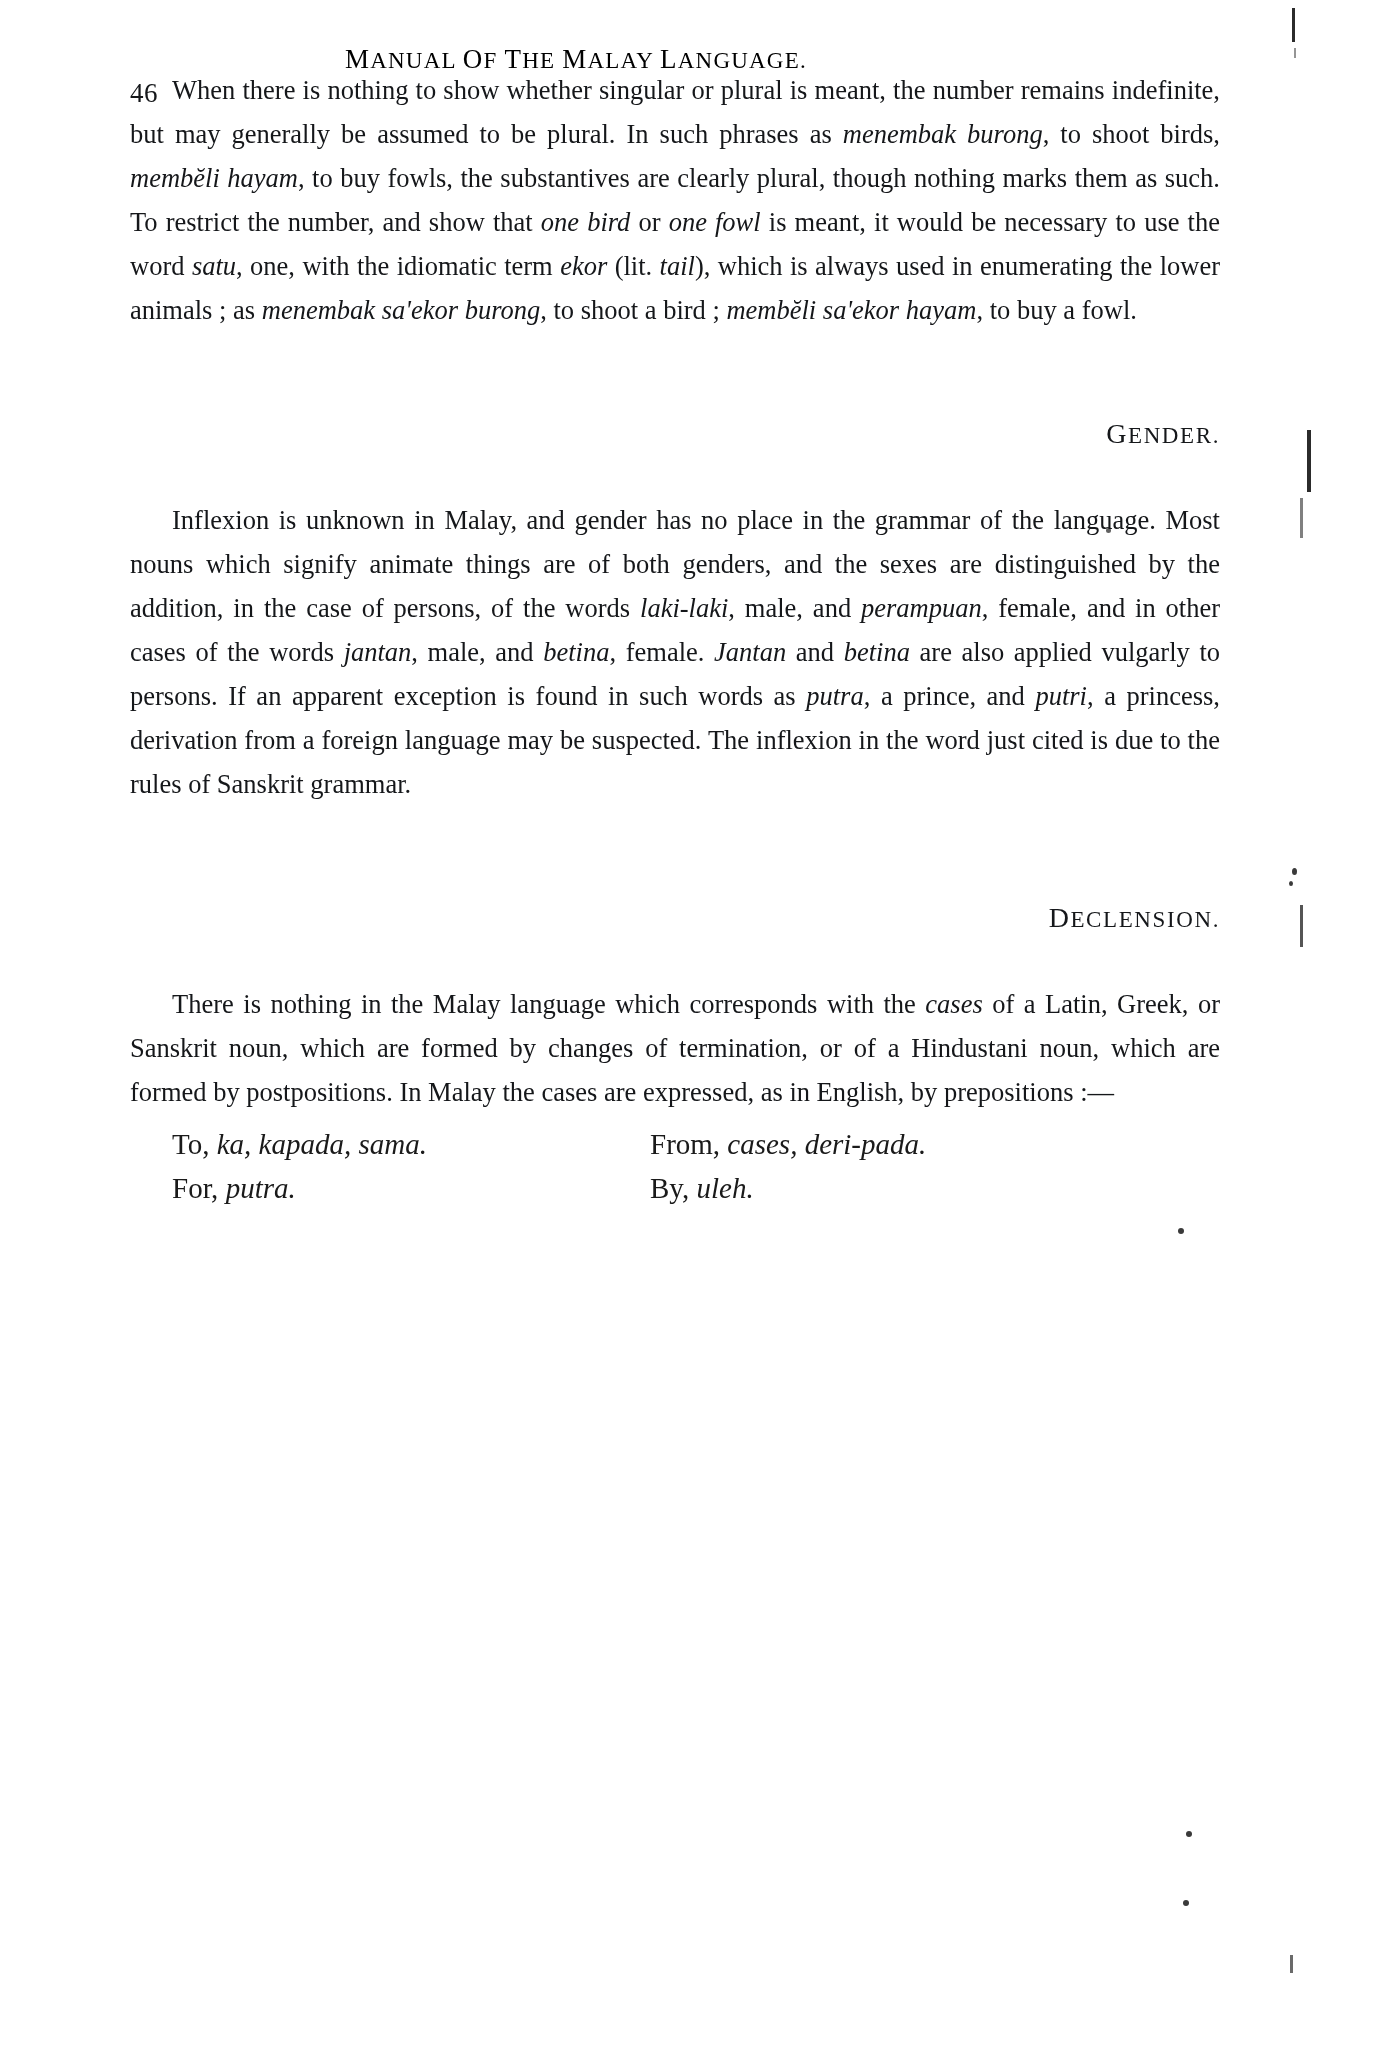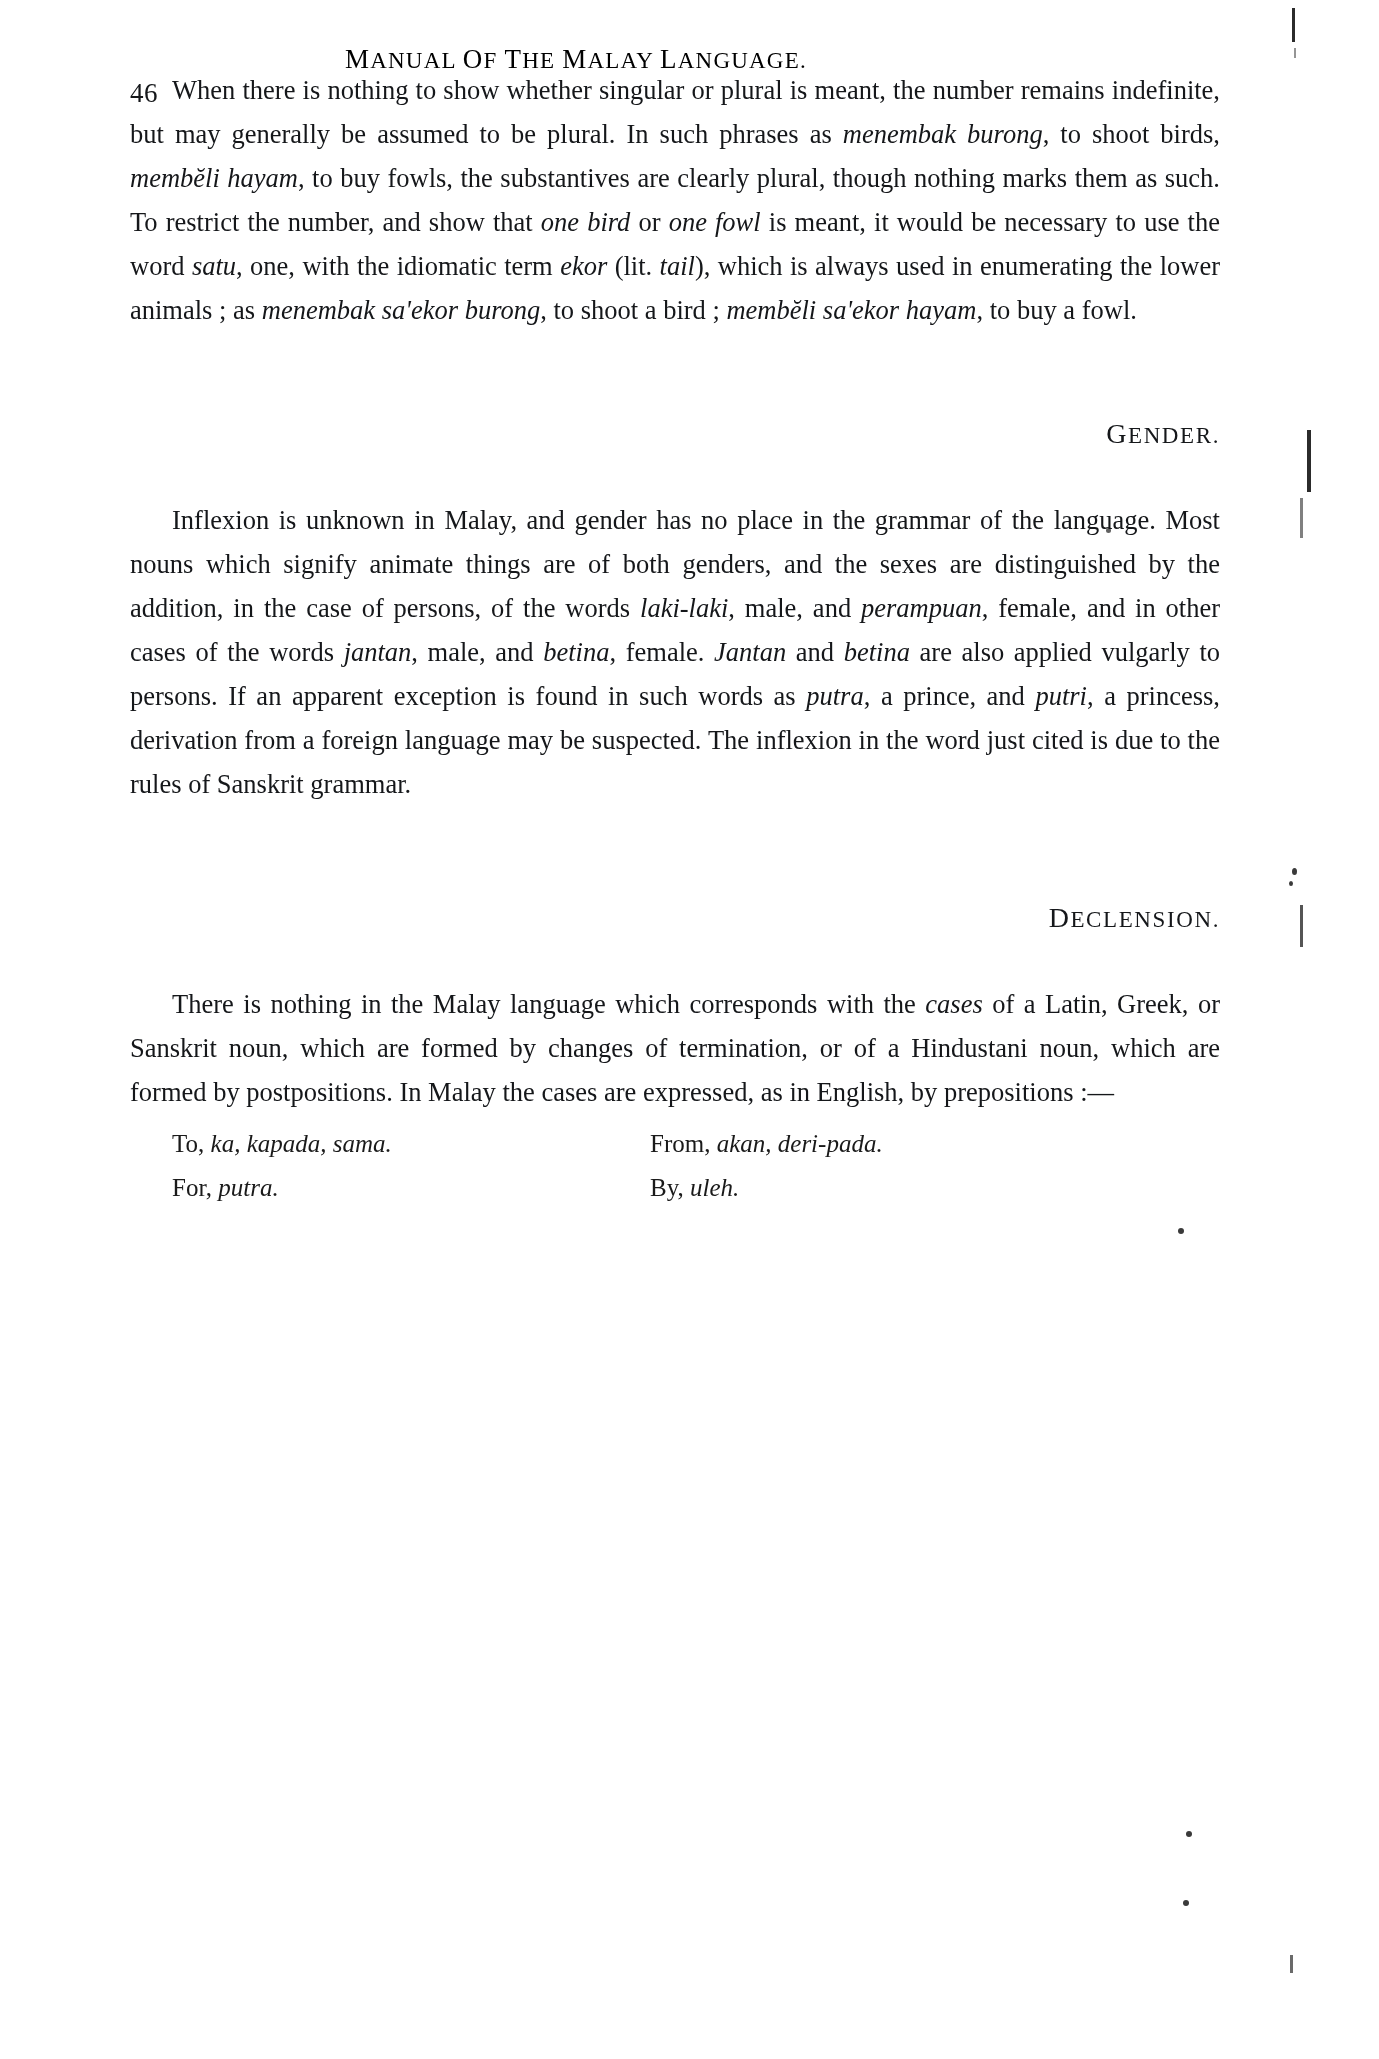--- a/index.html
+++ b/index.html
@@ -72,21 +72,21 @@
     color: #15171a;
   }
   .sec-title .cap { font-size: 28px; }
   .gap-lg { height: 86px; }
   .gap-md { height: 48px; }
   .gap-xl { height: 96px; }
   
   .case-list {
     margin-top: 8px;
     position: relative;
-    font-size: 25px;
+    font-size: 29px;
     line-height: 44px;
   }
   .case-row {
     display: flex;
     width: 100%;
   }
   .case-col-a {
     width: 520px;
     padding-left: 42px;
     box-sizing: border-box;
@@ -146,21 +146,21 @@
 
     <div class="sec-title"><span class="cap">D</span>eclension.</div>
 
     <div class="gap-md"></div>
 
     <p class="para indent">There is nothing in the Malay language which corresponds with the <i>cases</i> of a Latin, Greek, or Sanskrit noun, which are formed by changes of termination, or of a Hindustani noun, which are formed by postpositions.  In Malay the cases are expressed, as in English, by prepositions :—</p>
 
     <div class="case-list">
       <div class="case-row">
         <div class="case-col-a">To, <i>ka, kapada, sama.</i></div>
-        <div class="case-col-b">From, <i>akan, deri-pada.</i></div>
+        <div class="case-col-b">From, <i>cases, deri-pada.</i></div>
       </div>
       <div class="case-row">
         <div class="case-col-a">For, <i>putra.</i></div>
         <div class="case-col-b">By, <i>uleh.</i></div>
       </div>
     </div>
 
   </div>
 </div>
 

